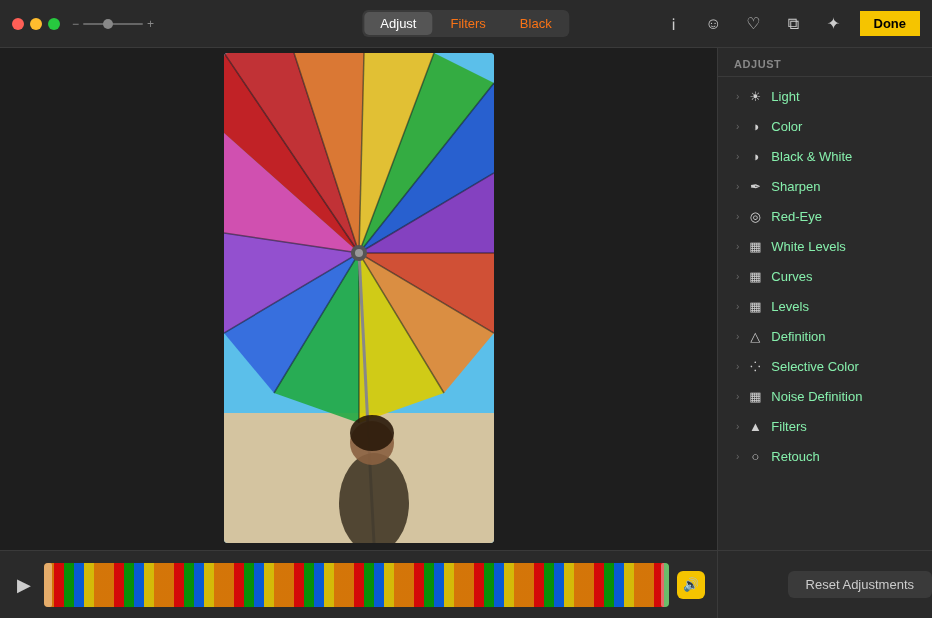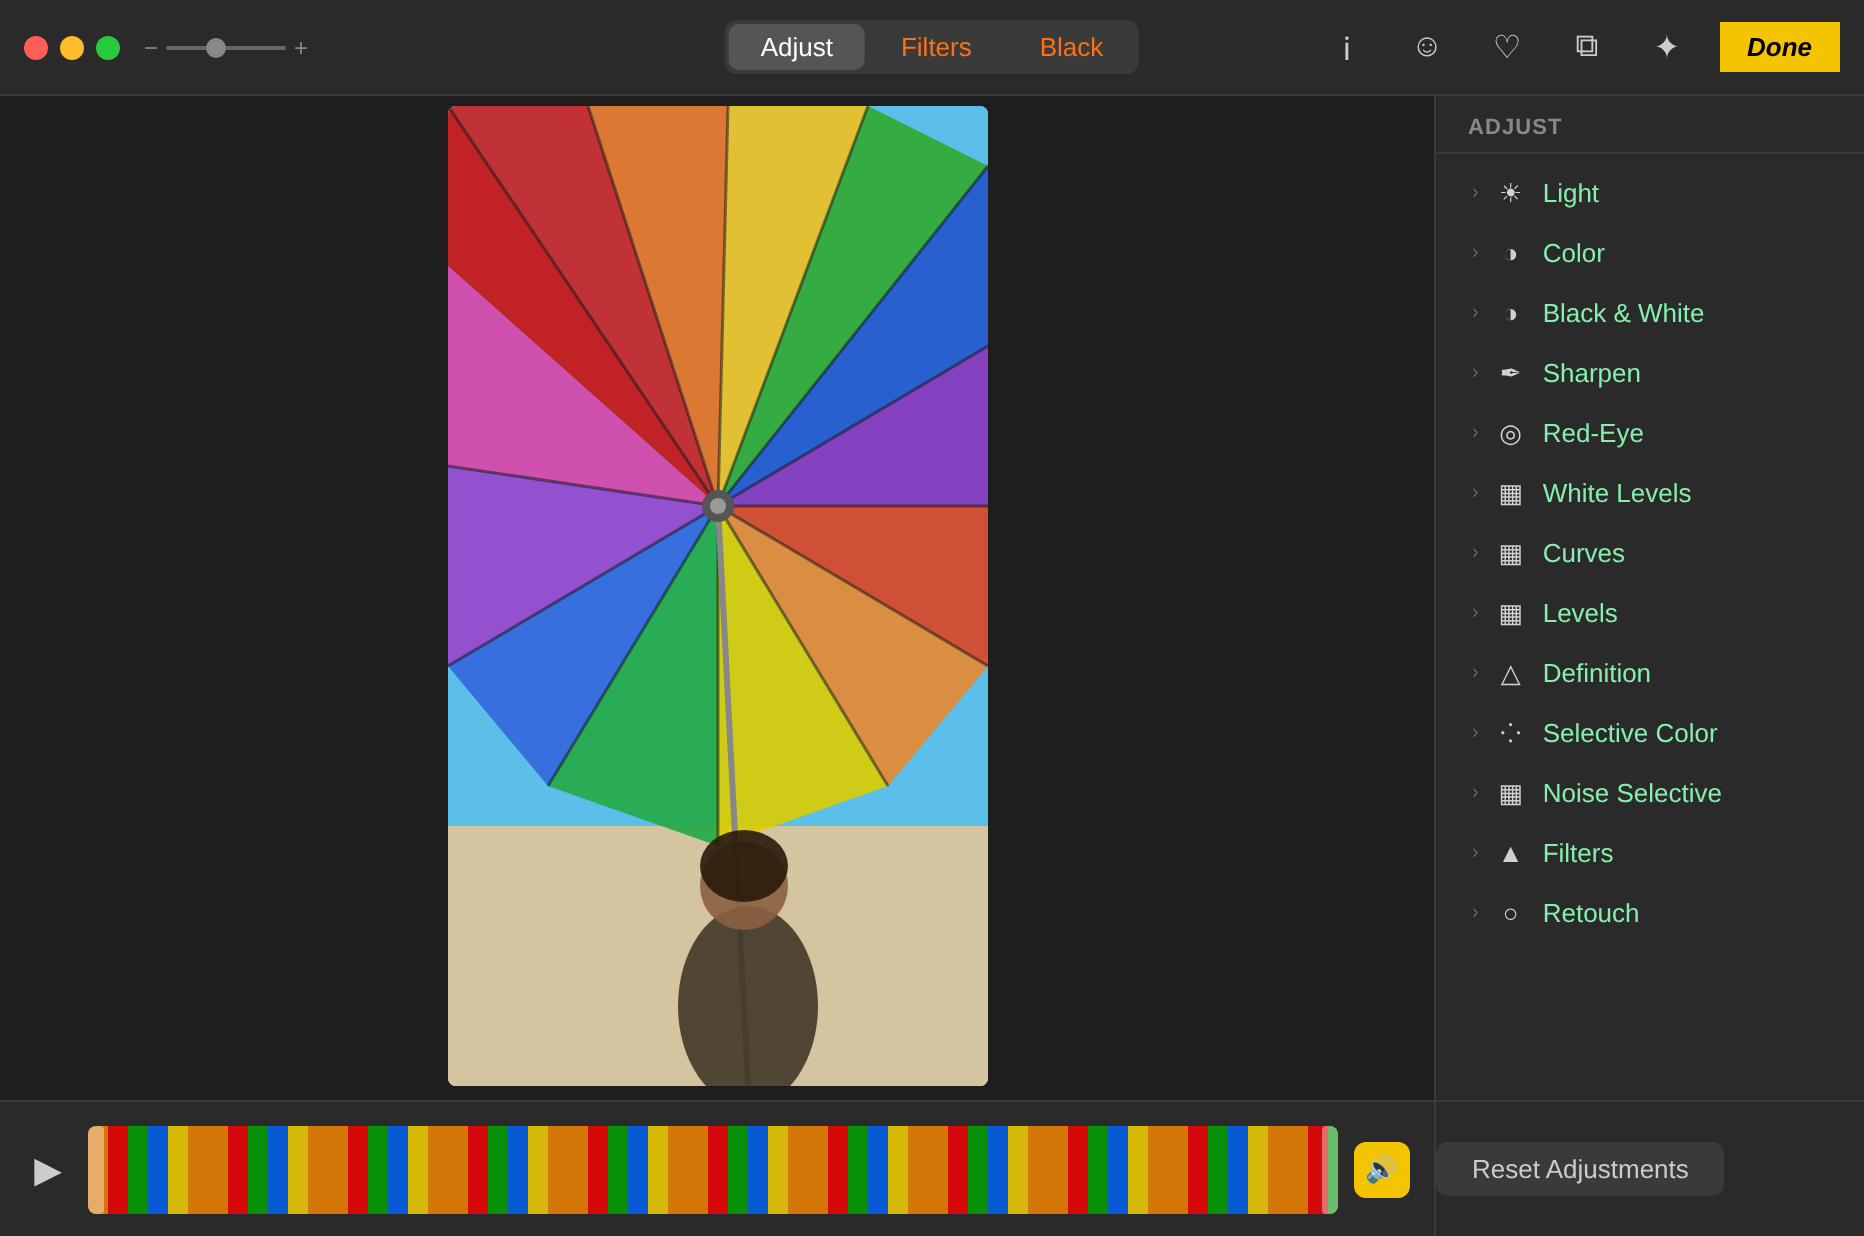--- a/index.html
+++ b/index.html
@@ -111,21 +111,20 @@
     .done-btn {
       background: #f5c400;
       color: #000;
       border: none;
       border-radius: 0;
       padding: 5px 14px;
       font-size: 13px;
       font-weight: 600;
       font-family: inherit;
       cursor: pointer;
-      font-style: italic;
     }
 
     
     .main {
       position: absolute;
       top: 48px;
       left: 0;
       right: 0;
       bottom: 0;
       display: flex;
@@ -305,21 +304,21 @@
     .adj-label {
       font-size: 13px;
       color: #86efac;
     }
 
     .reset-bar {
       height: 68px;
       border-top: 1px solid #3a3a3a;
       display: flex;
       align-items: center;
-      justify-content: flex-start;
+      justify-content: flex-end;
     }
 
     .reset-btn {
       background: #3a3a3a;
       border: none;
       border-radius: 6px;
       color: #ccc;
       padding: 6px 18px;
       font-size: 13px;
       font-family: inherit;
@@ -489,21 +488,21 @@
     <span class="adj-label">Definition</span>
   </div>
         <div class="adjust-item">
     <span class="chevron">›</span>
     <span class="adj-icon">⁘</span>
     <span class="adj-label">Selective Color</span>
   </div>
         <div class="adjust-item">
     <span class="chevron">›</span>
     <span class="adj-icon">▦</span>
-    <span class="adj-label">Noise Selective</span>
+    <span class="adj-label">Noise Definition</span>
   </div>
         <div class="adjust-item">
     <span class="chevron">›</span>
     <span class="adj-icon">▲</span>
     <span class="adj-label">Filters</span>
   </div>
         <div class="adjust-item">
     <span class="chevron">›</span>
     <span class="adj-icon">○</span>
     <span class="adj-label">Retouch</span>

